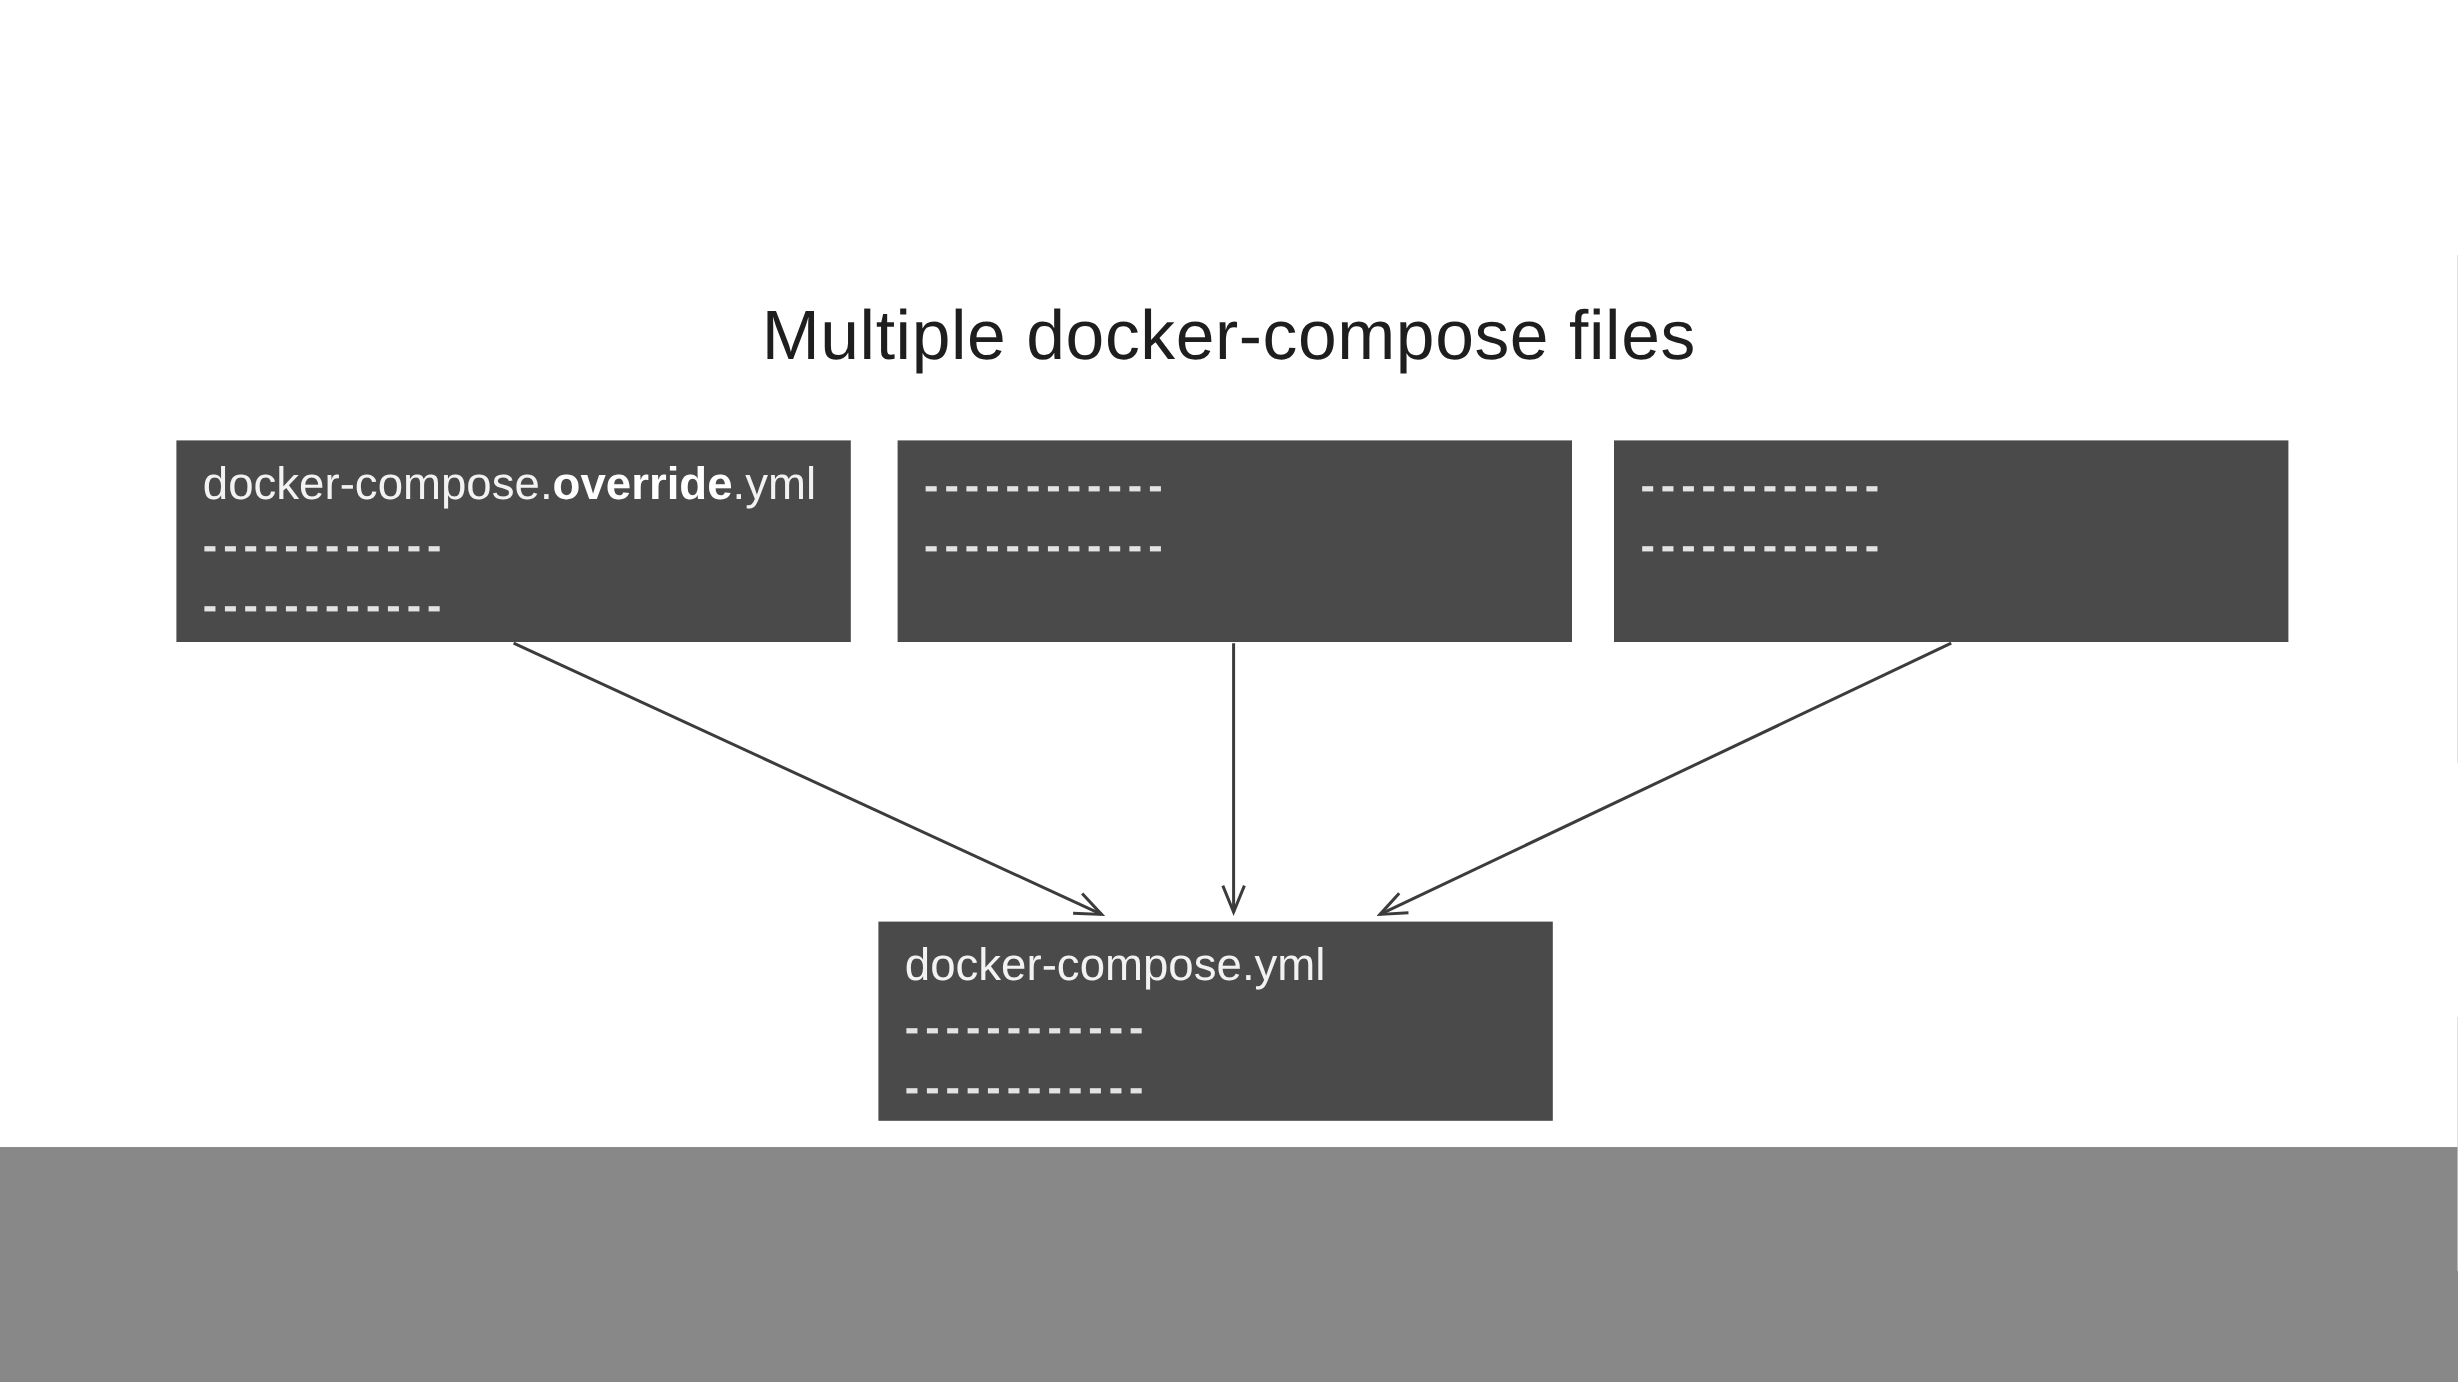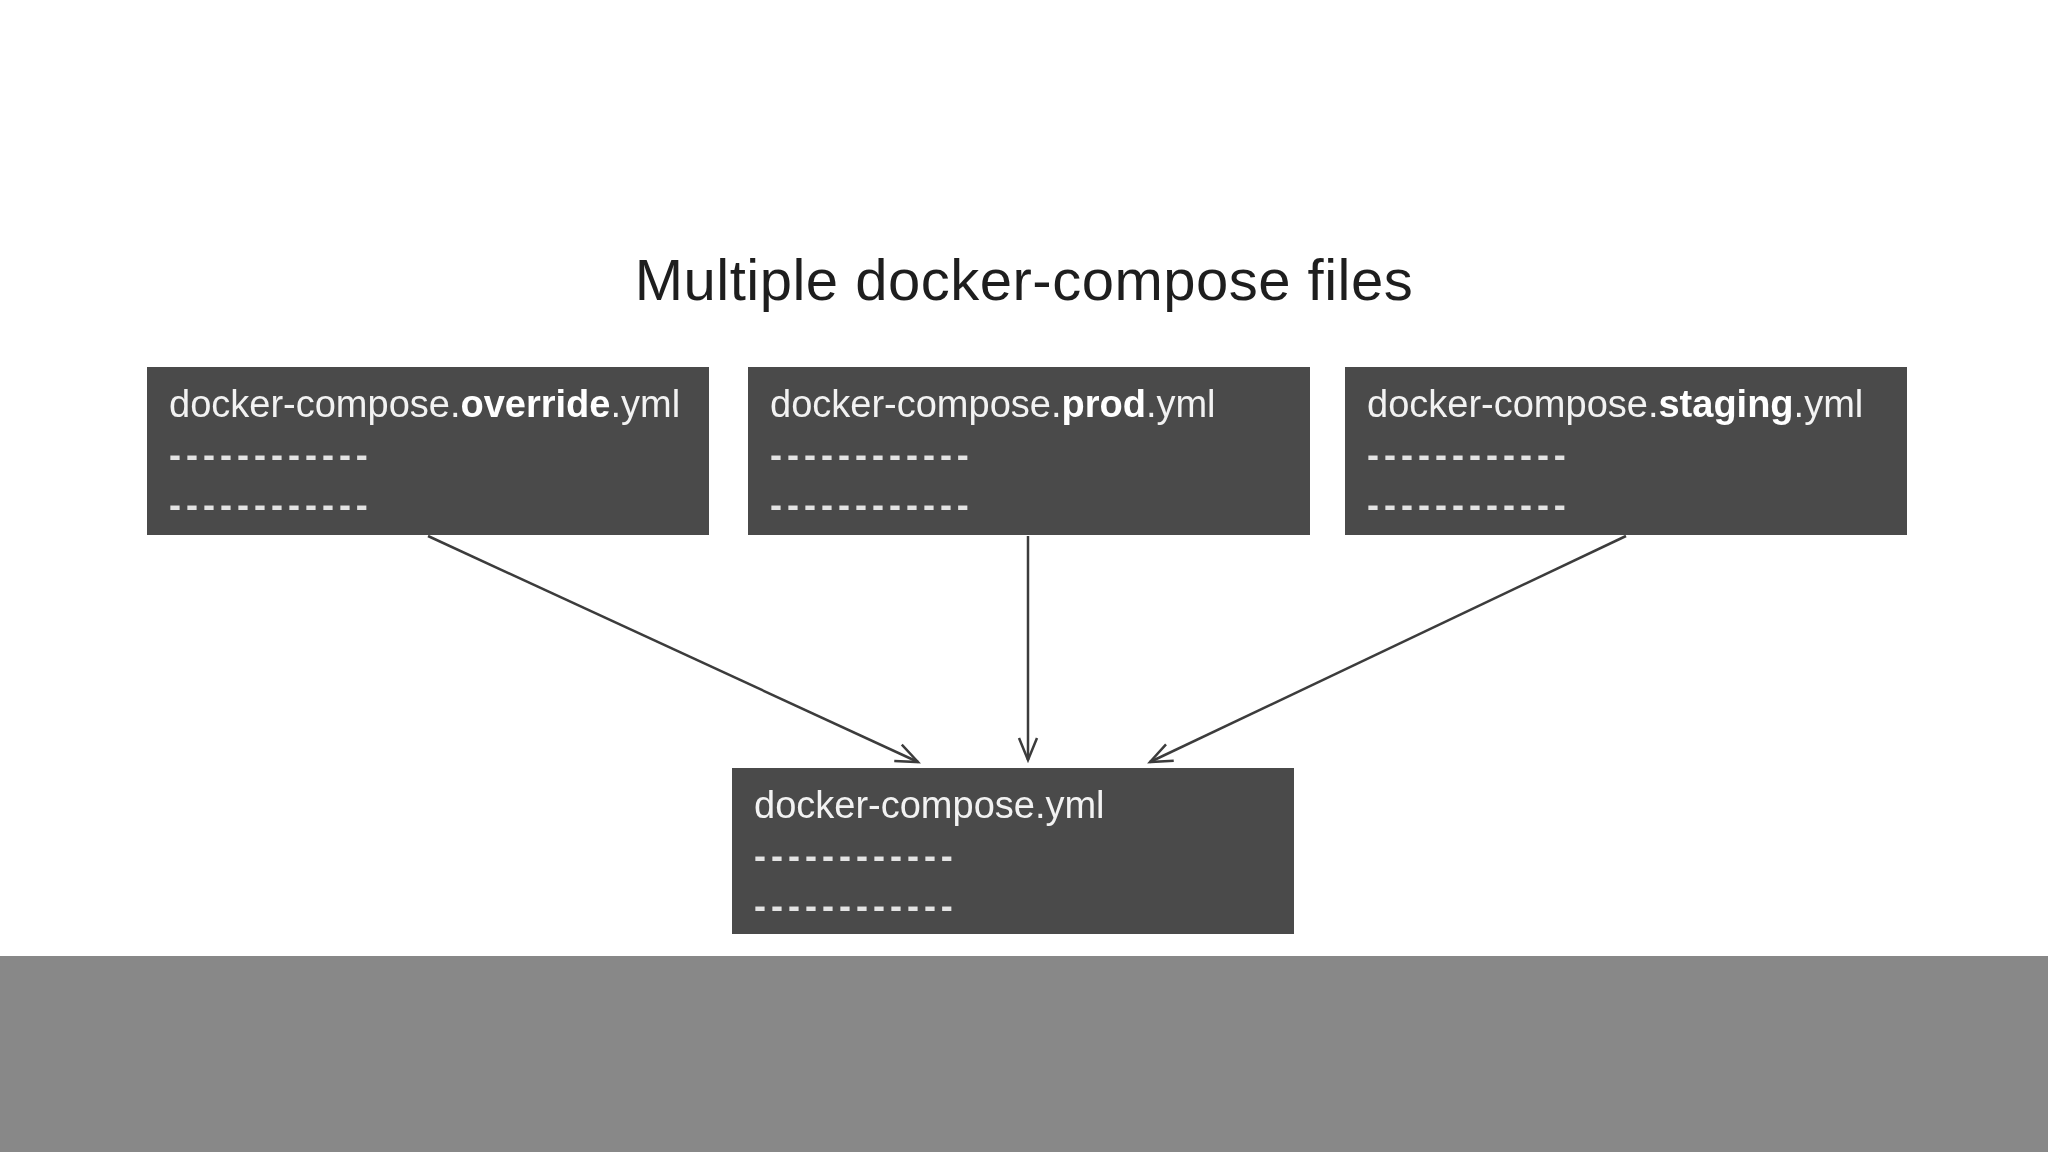--- a/index.html
+++ b/index.html
@@ -98,27 +98,25 @@
     <line x1="1626" y1="536" x2="1150" y2="762" marker-end="url(#vhead)"></line>
   </svg>
 
   <div class="node node-override">
     <div class="node-title"><span>docker-compose.</span><b>override</b><span>.yml</span></div>
     <div class="dash-row">------------</div>
     <div class="dash-row">------------</div>
   </div>
 
   <div class="node node-prod">
-    <div class="node-title"><span>docker-compose.</span><b>prod</b><span>.yml</span></div>
     <div class="dash-row">------------</div>
     <div class="dash-row">------------</div>
   </div>
 
   <div class="node node-staging">
-    <div class="node-title"><span>docker-compose.</span><b>staging</b><span>.yml</span></div>
     <div class="dash-row">------------</div>
     <div class="dash-row">------------</div>
   </div>
 
   <div class="node node-base">
     <div class="node-title"><span>docker-compose.yml</span><b></b><span></span></div>
     <div class="dash-row">------------</div>
     <div class="dash-row">------------</div>
   </div>
 

